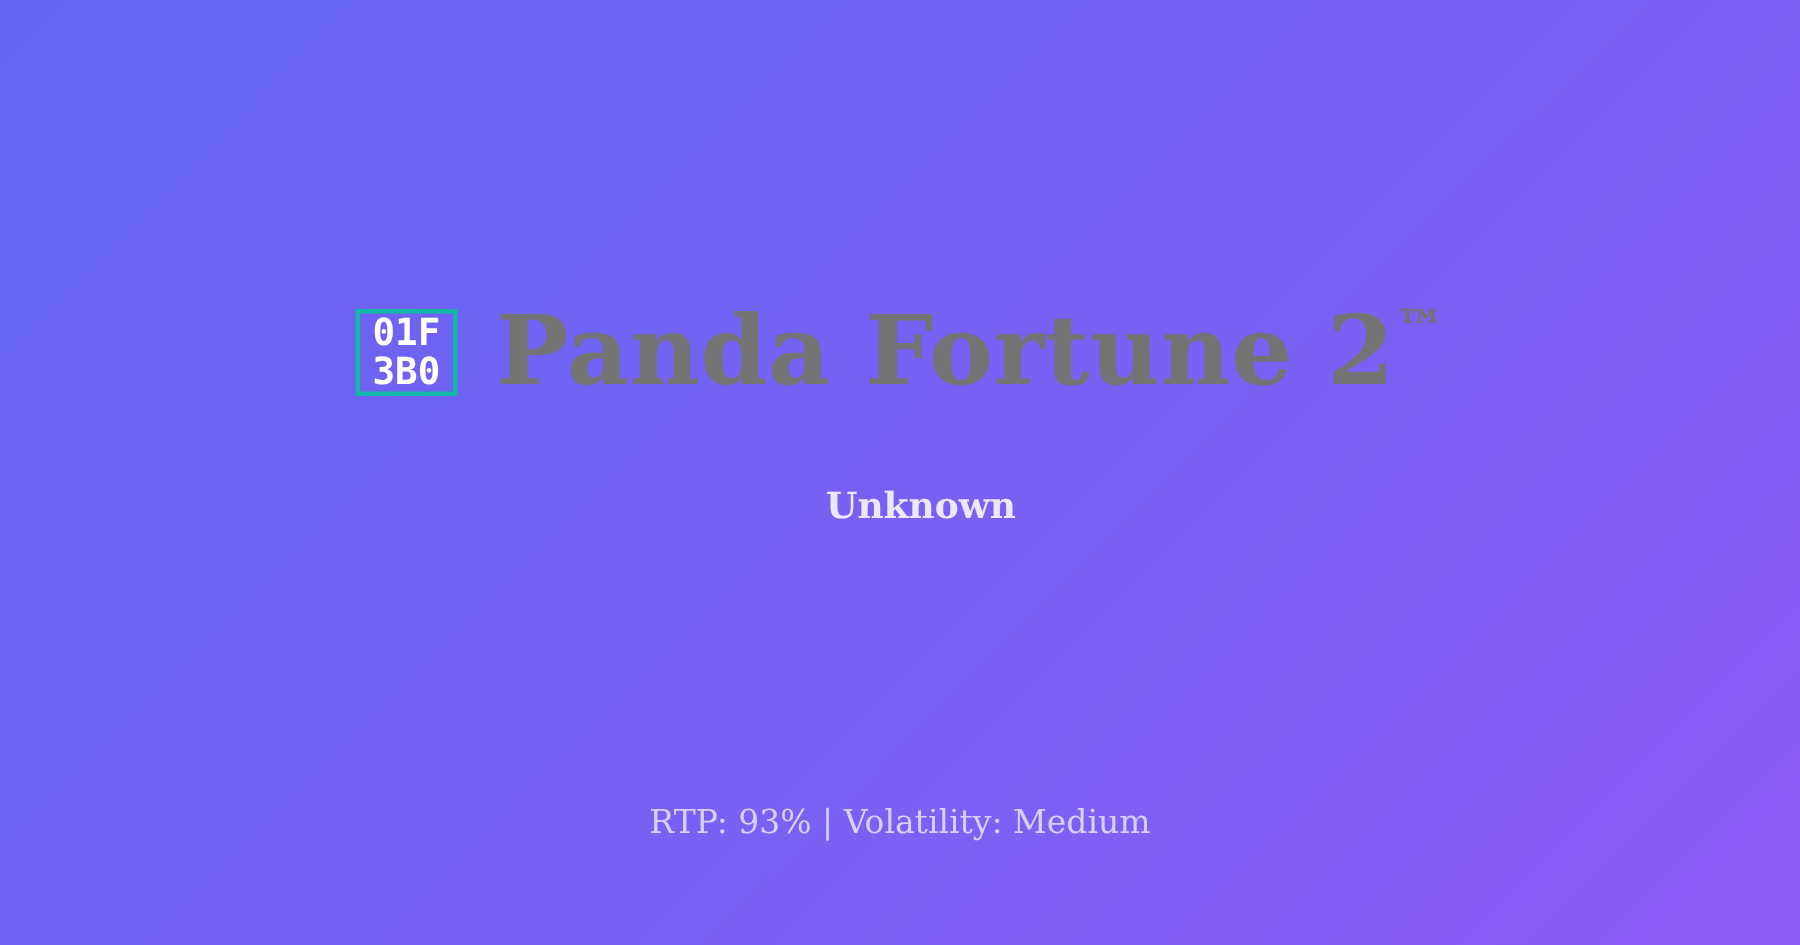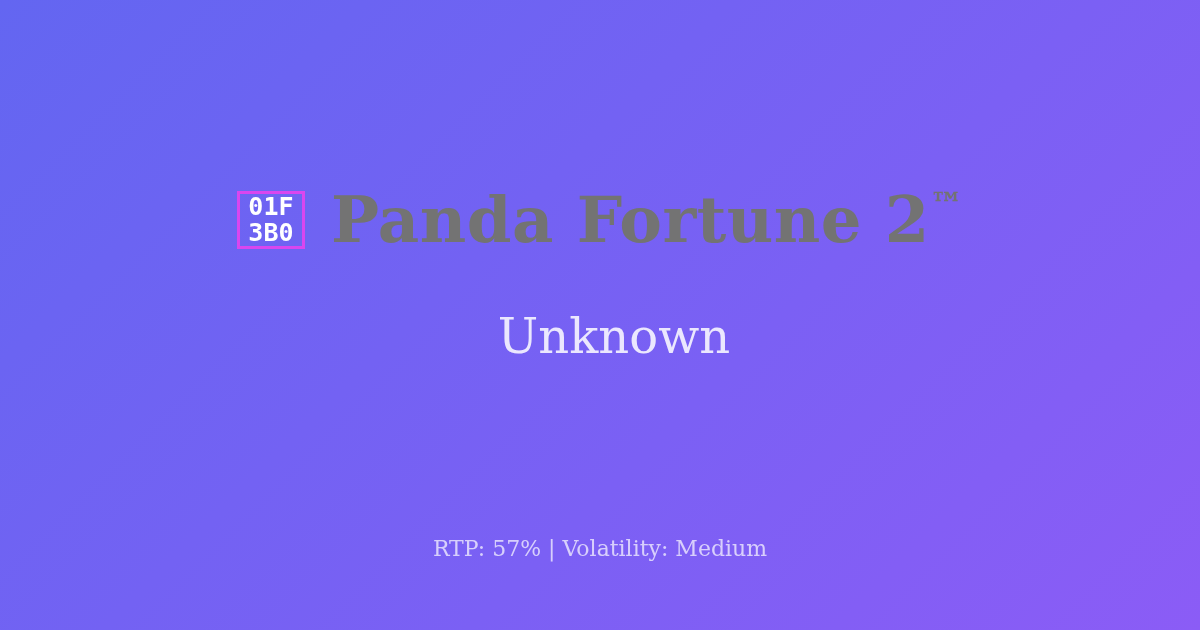--- a/index.html
+++ b/index.html
@@ -47,21 +47,21 @@
   }
 
   
   .tofu {
     display: inline-flex;
     flex-direction: column;
     align-items: center;
     justify-content: center;
     width: 68px;
     height: 58px;
-    border: 3px solid #d946ef;
+    border: 3px solid #14b8a6;
     font-family: "DejaVu Sans Mono", "Liberation Mono", monospace;
     font-size: 25px;
     font-weight: 700;
     line-height: 1.04;
     letter-spacing: 0px;
     color: #ffffff;
     flex: none;
   }
   .tofu span { display: block; }
 
@@ -75,22 +75,22 @@
   }
   .title-text .tm {
     font-size: 0.52em;
     vertical-align: 0.78em;
     letter-spacing: 0;
   }
 
   .subtitle {
     margin-top: 56px;
     font-family: "DejaVu Serif", "Liberation Serif", serif;
-    font-size: 48px;
-    font-weight: 400;
+    font-size: 24px;
+    font-weight: 700;
     color: rgba(255, 255, 255, 0.85);
     line-height: 1.2;
     margin-left: 28px;
   }
 
   
   .meta {
     position: absolute;
     left: 0;
     right: 0;
@@ -117,15 +117,15 @@
       </span>
 
       <h1 class="title-text"><span>Panda Fortune 2</span><span class="tm">™</span></h1>
 
     </div>
 
     <div class="subtitle">Unknown</div>
 
   </div>
 
-  <div class="meta">RTP: 57% | Volatility: Medium</div>
+  <div class="meta">RTP: 93% | Volatility: Medium</div>
 
 </div>
 
 </body></html>

